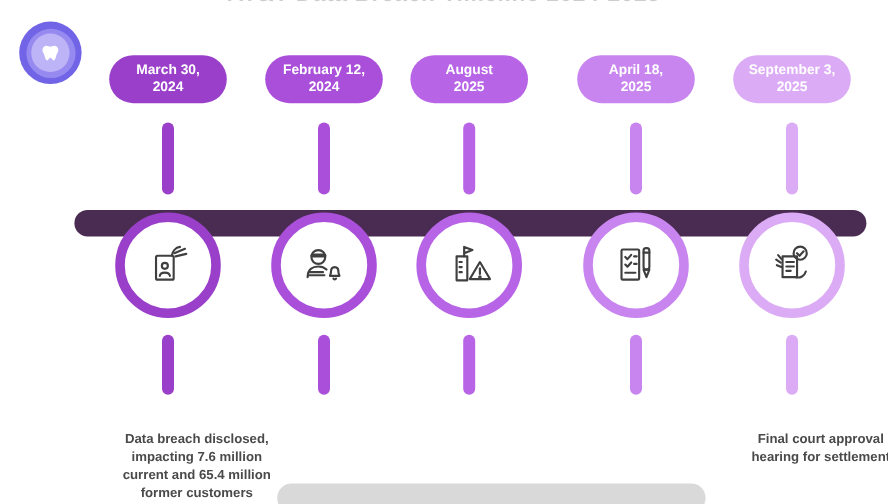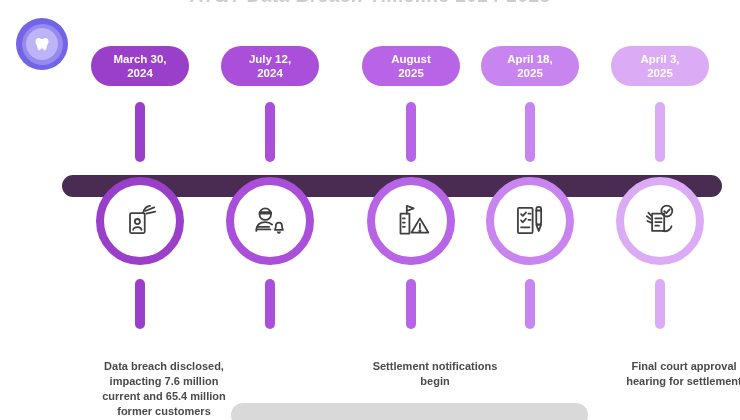--- a/index.html
+++ b/index.html
@@ -75,56 +75,55 @@
         <path d="M25 10.5l8.5-3.5"></path>
         <path d="M26 13l8.5-2"></path>
       </svg>
     </div>
     <div class="connector bottom"></div>
     <div class="desc">Data breach disclosed, impacting 7.6 million current and 65.4 million former customers</div>
   </div>
 
   <div class="milestone" style="left: 205px; --c: #a94fd9;">
     <div class="badge">
-      <span>July 12,</span>
+      <span>February 12,</span>
       <span>2024</span>
     </div>
     <div class="connector top"></div>
     <div class="circle">
       <svg viewBox="0 0 40 40">
         <circle cx="15.5" cy="13.5" r="5.5"></circle>
         <path d="M10.8 12.3h9.6" stroke-width="3"></path>
         <path d="M7 29.5c0-6.5 4-8.5 8.5-8.5 3 0 5 1 6.5 2.5"></path>
         <path d="M8.2 25.5h11"></path>
         <path d="M7.3 28h13"></path>
         <path d="M24.8 28.5c0-1 0.7-1.5 0.7-3 0-2.5 1.3-4 3-4s3 1.5 3 4c0 1.5 0.7 2 0.7 3z"></path>
         <path d="M27.5 30.6c0.3 0.8 1.7 0.8 2 0"></path>
       </svg>
     </div>
     <div class="connector bottom"></div>
   </div>
 
-  <div class="milestone" style="left: 346px; --c: #b764e6;">
+  <div class="milestone" style="left: 326px; --c: #b764e6;">
     <div class="badge">
       <span>August</span>
       <span>2025</span>
     </div>
     <div class="connector top"></div>
     <div class="circle">
       <svg viewBox="0 0 40 40">
         <rect x="10" y="13" width="8.5" height="19"></rect>
         <path d="M12.3 17.5h1.8M12.3 21.5h1.8M12.3 25.5h1.8"></path>
         <path d="M16 13V5.5l6.5 2.5-6.5 2.5"></path>
         <path d="M28.5 17.5l8 13.5h-16z"></path>
         <path d="M28.5 22.5v4.5"></path>
         <circle cx="28.5" cy="29.4" r="0.6" fill="#3f3f3f"></circle>
       </svg>
     </div>
     <div class="connector bottom"></div>
-    <div class="desc">Settlement notifications begin</div>
   </div>
 
   <div class="milestone" style="left: 465px; --c: #c985ef;">
     <div class="badge">
       <span>April 18,</span>
       <span>2025</span>
     </div>
     <div class="connector top"></div>
     <div class="circle">
       <svg viewBox="0 0 40 40">
@@ -137,21 +136,21 @@
         <rect x="26" y="6.5" width="4.6" height="17" rx="2"></rect>
         <path d="M26 23.5h4.6l-2.3 6z"></path>
         <path d="M26 10h4.6"></path>
       </svg>
     </div>
     <div class="connector bottom"></div>
   </div>
 
   <div class="milestone" style="left: 595px; --c: #dcabf5;">
     <div class="badge">
-      <span>April 3,</span>
+      <span>September 3,</span>
       <span>2025</span>
     </div>
     <div class="connector top"></div>
     <div class="circle">
       <svg viewBox="0 0 40 40">
         <circle cx="26.5" cy="10.5" r="5.2"></circle>
         <path d="M24 10.5l2 2 3.2-3.5"></path>
         <rect x="12.5" y="13" width="11.5" height="16.5"></rect>
         <path d="M15.5 17.5h6M15.5 21h6M15.5 24.5h3.5"></path>
         <path d="M9 12l2.5 3M7.5 15.5l3.5 2.5M8 20l3.5 1.5"></path>

